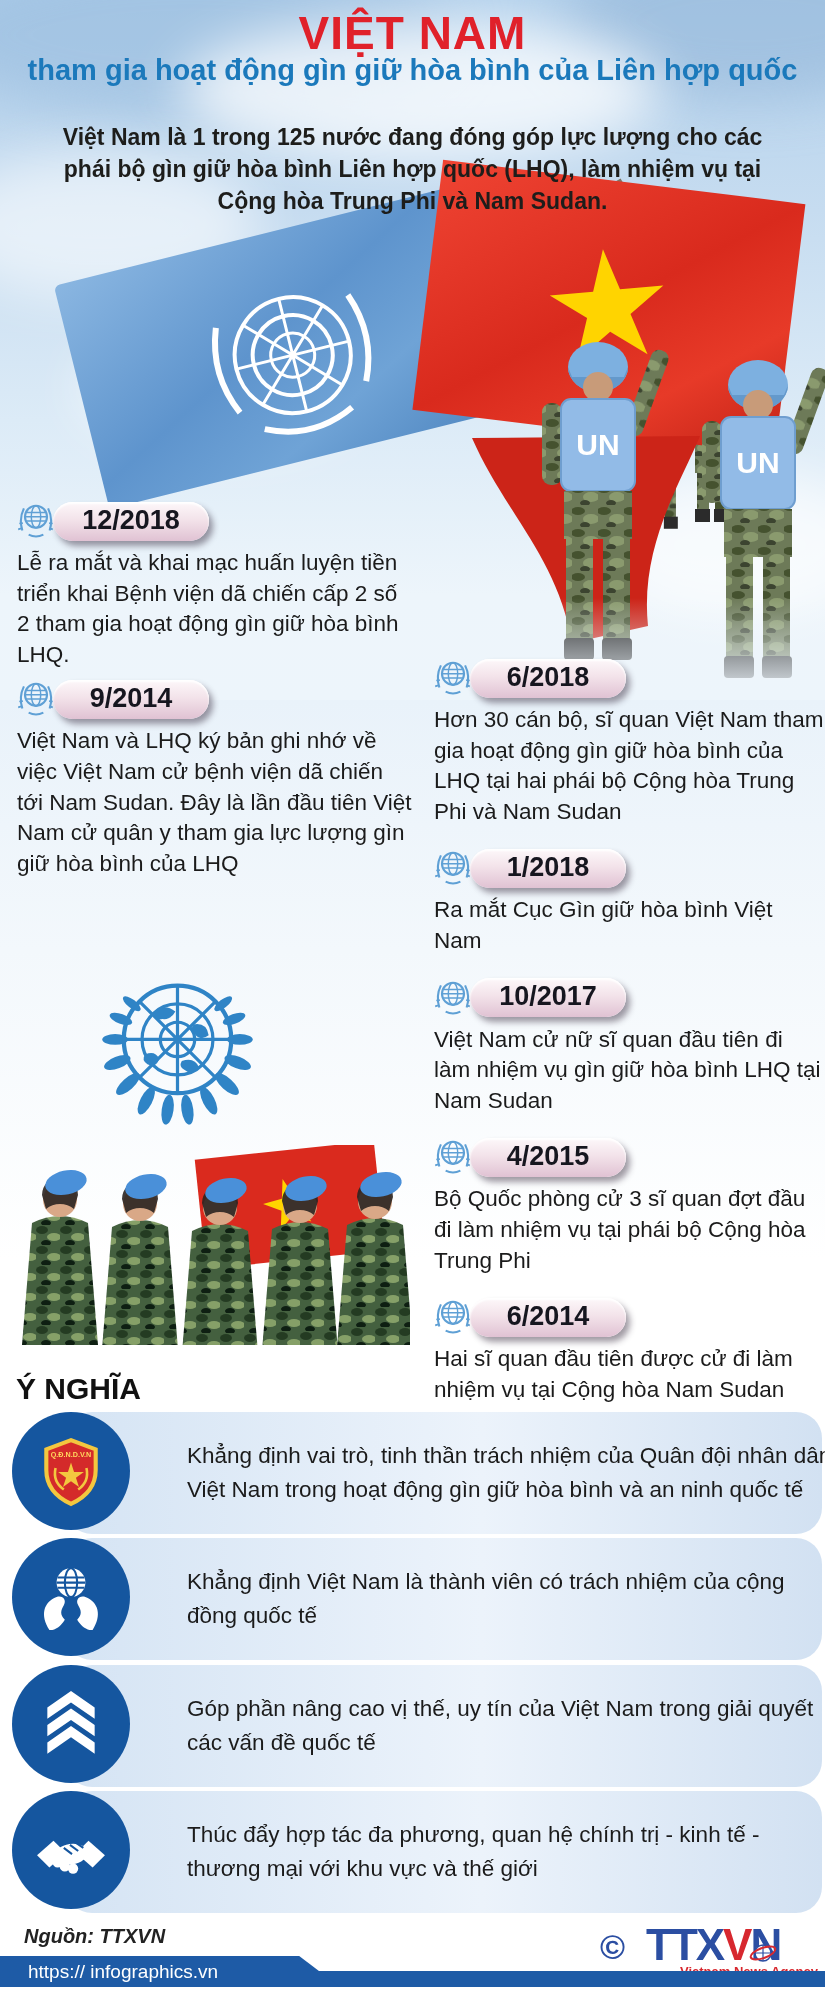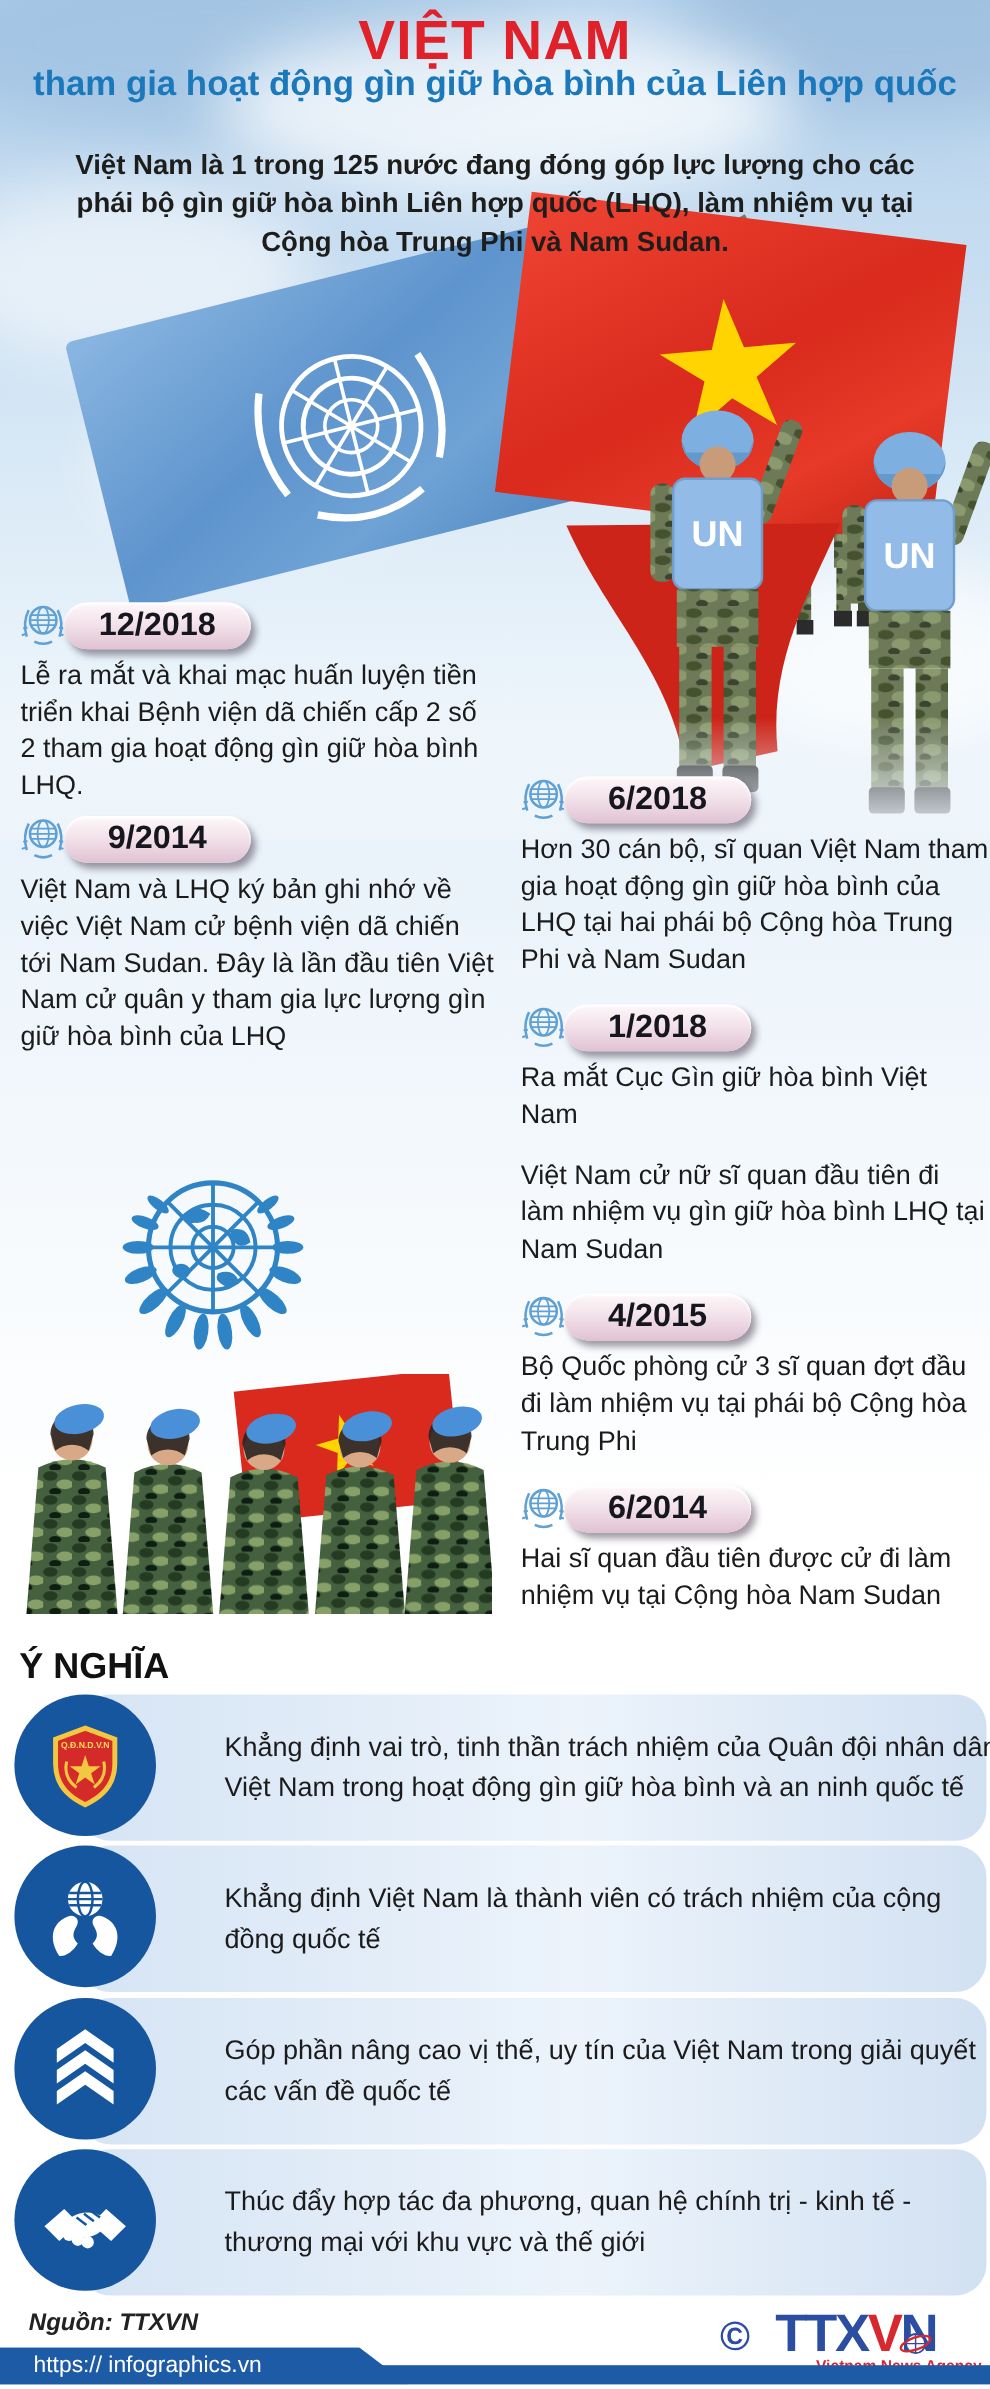--- a/index.html
+++ b/index.html
@@ -11,21 +11,21 @@
   .sky{position:absolute;left:0;top:0;width:825px;height:700px;
        background:linear-gradient(180deg,#b3d1ec 0%,#c6dcf0 30%,#dcebf7 60%,#edf5fb 85%,#eef5fb 100%);}
   .cloud{position:absolute;border-radius:50%;filter:blur(26px);}
   
   .title{left:0;right:0;top:6px;text-align:center;font-size:46px;font-weight:bold;color:#e0212a;letter-spacing:1px;}
   .subtitle{left:0;right:0;top:54px;text-align:center;font-size:29px;font-weight:bold;color:#1b79bb;}
   .desc{left:40px;width:745px;top:94px;text-align:center;font-size:23px;line-height:1.4;color:#1d1d1b;font-weight:bold;margin-top:27px;}
   
   .t-col{position:absolute;}
   .t-entry{margin-bottom:8px;}
-  .t-col-right .t-entry{margin-bottom:20px;}
+  .t-col-right .t-entry{margin-bottom:20px;margin-top:12px;}
   .t-head{display:flex;align-items:center;margin-bottom:6px;}
   .un-mini{width:42px;height:42px;flex:none;}
   .t-pill{margin-left:-4px;min-width:120px;text-align:center;padding:3px 18px 5px;
           border-radius:24px;font-size:27px;font-weight:bold;color:#16161f;
           background:linear-gradient(180deg,#fdf8fa 0%,#f3e3ea 45%,#e0c2d3 100%);
           box-shadow:4px 5px 6px rgba(45,32,50,.45), inset 0 2px 2px #ffffff;}
   .t-text{margin:0 0 0 2px;font-size:22.5px;line-height:1.36;color:#1b1b1b;}
   
   .meaning-h{left:16px;top:1372px;font-size:30px;font-weight:bold;color:#111;}
   .benefit-panel{position:absolute;left:66px;width:756px;height:122px;border-radius:26px;
@@ -241,20 +241,26 @@
         <div class="t-head">
           <svg class="un-mini" viewBox="0 0 40 40">
             <use href="#un-mini-sym"></use>
           </svg>
           <div class="t-pill"><span>1/2018</span></div>
         </div>
         <p class="t-text"><span>Ra mắt Cục Gìn giữ hòa bình Việt Nam</span><i></i><span></span></p>
       </div>
 
       <div class="t-entry">
+        <div class="t-head">
+          <svg class="un-mini" viewBox="0 0 40 40">
+            <use href="#un-mini-sym"></use>
+          </svg>
+          <div class="t-pill"><span>10/2017</span></div>
+        </div>
         <p class="t-text"><span>Việt Nam cử nữ sĩ quan đầu tiên đi làm nhiệm vụ gìn giữ hòa bình LHQ tại Nam Sudan</span><i></i><span></span></p>
       </div>
 
       <div class="t-entry">
         <div class="t-head">
           <svg class="un-mini" viewBox="0 0 40 40">
             <use href="#un-mini-sym"></use>
           </svg>
           <div class="t-pill"><span>4/2015</span></div>
         </div>

